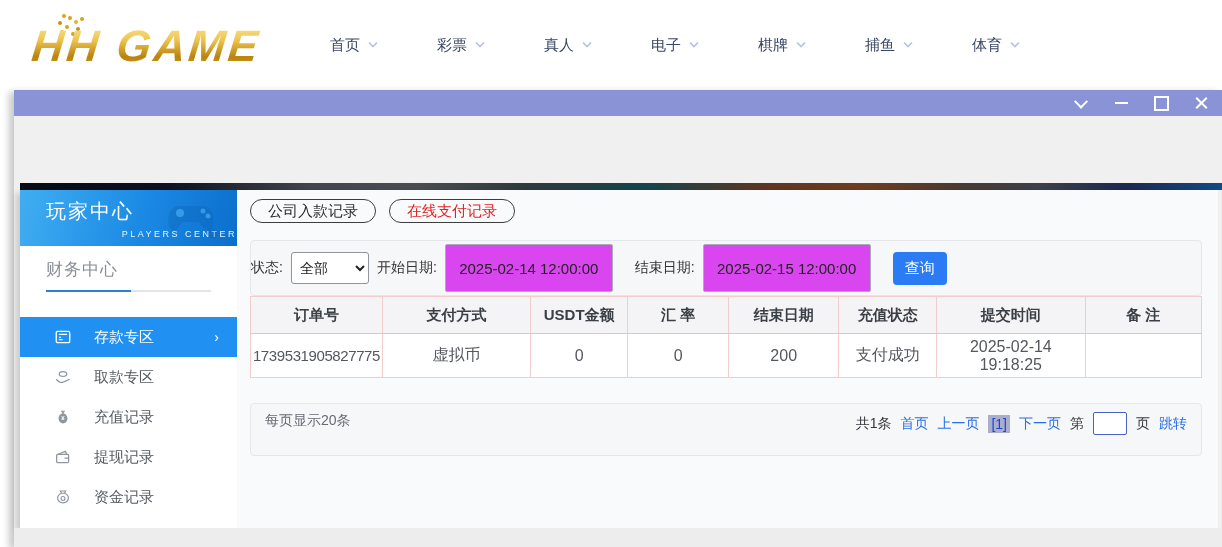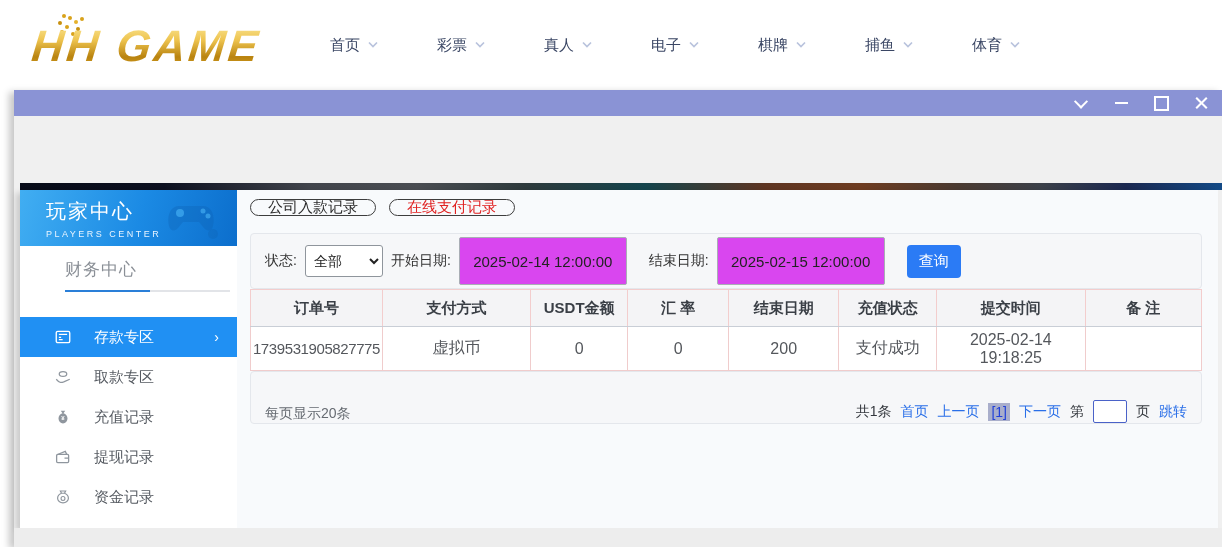--- a/index.html
+++ b/index.html
@@ -46,63 +46,63 @@
   
   .main-panel { position:absolute; left:20px; top:190px; width:1197px; height:338px; display:flex;
     box-shadow:-4px 3px 6px rgba(0,0,0,0.16); }
   .bottom-strip { position:absolute; left:14px; top:528px; width:1208px; height:19px; background:#ededed; }
 
   
   .sidebar { width:217px; height:338px; background:#fff; flex:none; position:relative; }
   .sb-banner { height:56px; background:linear-gradient(105deg,#41aef2 0%,#1b8ae4 55%,#0c6ecc 100%);
     padding:8px 0 8px 26px; position:relative; overflow:hidden; }
   .sb-title { color:#fff; font-size:20px; letter-spacing:2px; }
-  .sb-sub { color:#e8f4ff; font-size:9px; letter-spacing:2.5px; margin-top:4px; }
+  .sb-sub { color:#e8f4ff; font-size:9px; letter-spacing:2.5px; margin-top:4px;text-align:right; }
   .sb-gamepad { position:absolute; right:14px; top:8px; opacity:.55; }
-  .sb-section { padding:12px 0 4px 26px;margin-left:19px; }
+  .sb-section { padding:12px 0 4px 26px; }
   .sb-section-label { font-size:17px; color:#8a8f96; letter-spacing:1px; }
   .sb-underline { margin-top:9px; height:2px; width:165px;
     background:linear-gradient(90deg,#2a7fd8 0 85px,#e2e4e8 85px 100%); }
   .sb-menu { margin-top:21px; }
   .sb-item { height:40px; display:flex; align-items:center; padding-left:34px; gap:22px;
     font-size:15px; color:#555a61; cursor:pointer; position:relative; }
   .sb-item.active { background:#2090f3; color:#fff; }
   .sb-item .sb-arrow { position:absolute; right:18px; color:#fff; font-size:14px; }
 
   
   .content { flex:1; background:#f8fafc; padding:9px 16px 0 13px; position:relative; }
   .tabs { display:flex; gap:13px; }
-  .tab-pill { height:17px; border:1.5px solid #3d3d3d; border-radius:16px; background:transparent;
+  .tab-pill { height:24px; border:1.5px solid #3d3d3d; border-radius:16px; background:transparent;
     padding:0 17px; font-size:15px; display:flex; align-items:center; cursor:pointer;
     font-family:"Liberation Sans","DejaVu Sans",sans-serif; }
   .tab-dark { color:#2b2b2b; }
   .tab-red { color:#e02222; }
 
   .filter-panel { margin-top:17px; width:952px; height:56px; background:#f6f7f9;
-    border:1px solid #e4e7ec; border-radius:4px; display:flex; align-items:center; padding-left:14px; gap:8px; }
+    border:1px solid #e4e7ec; border-radius:4px; display:flex; align-items:center; gap:8px; }
   .f-label { font-size:14px; color:#333; }
   .f-select { width:78px; height:32px; border:1px solid #8f959c; border-radius:3px; background:#fff;
     font-size:14px; color:#222; padding:0 4px; font-family:inherit; }
   .f-input { width:168px; height:48px; border:1px solid #a9aeb5; border-radius:2px; background:#d946ef;
     font-size:15px; color:#222; text-align:center; font-family:inherit; }
   .f-gap { width:6px; }
   .query-btn { margin-left:14px; width:54px; height:33px; background:#2b7bf5; color:#fff; border:none;
     border-radius:4px; font-size:15px; cursor:pointer; font-family:inherit; }
 
   .records-table { width:952px; border-collapse:collapse; background:#fff; }
   .records-table th { background:#f4f4f6; border:1px solid #f3cdcd; border-bottom:1px solid #c9ced6;
     height:37px; font-size:15px; color:#3a3f46; font-weight:bold; text-align:center; }
   .records-table td { background:#fff; border:1px solid #f0cccc; height:44px; font-size:16px;
     color:#54575c; text-align:center; }
   td.order-no { font-size:15px; letter-spacing:-0.4px; padding:0; }
   .w0{width:126px}.w1{width:144px}.w2{width:94px}.w3{width:98px}.w4{width:107px}.w5{width:95px}.w6{width:144px}.w7{width:113px}
 
-  .pager-panel { margin-top:0; width:952px; height:53px; background:#f6f7f9;
-    border:1px solid #e4e7ec; border-radius:4px; display:flex; align-items:flex-end;
-    justify-content:space-between; padding:0 14px; }
+  .pager-panel { margin-top:25px; width:952px; height:53px; background:#f6f7f9;
+    border:1px solid #e4e7ec; border-radius:4px; display:flex; align-items:flex-start;
+    justify-content:space-between; padding:8px 14px; }
   .pg-left { font-size:14px; color:#666b72; }
   .pg-right { display:flex; align-items:center; gap:9px; font-size:14px; }
   .pg-total { color:#33373d; }
   .pg-link { color:#2a6fe8; cursor:pointer; text-decoration:none; }
   .pg-current { background:#a9aecb; color:#2140d9; padding:1px 3px; cursor:default; }
   .pg-text { color:#33373d; }
   .pg-input { width:34px; height:23px; border:1px solid #4a62c8; background:#fff; border-radius:2px; }
 </style>
 </head>
 <body>

